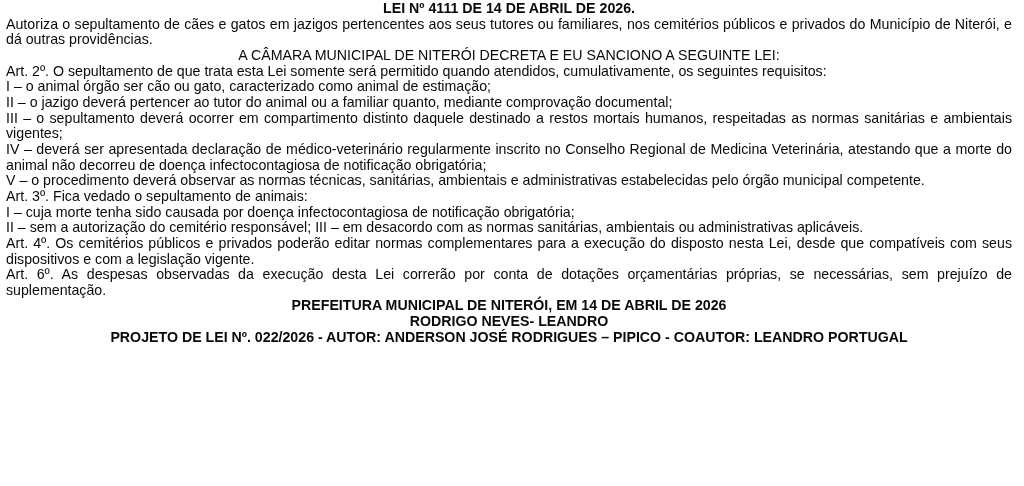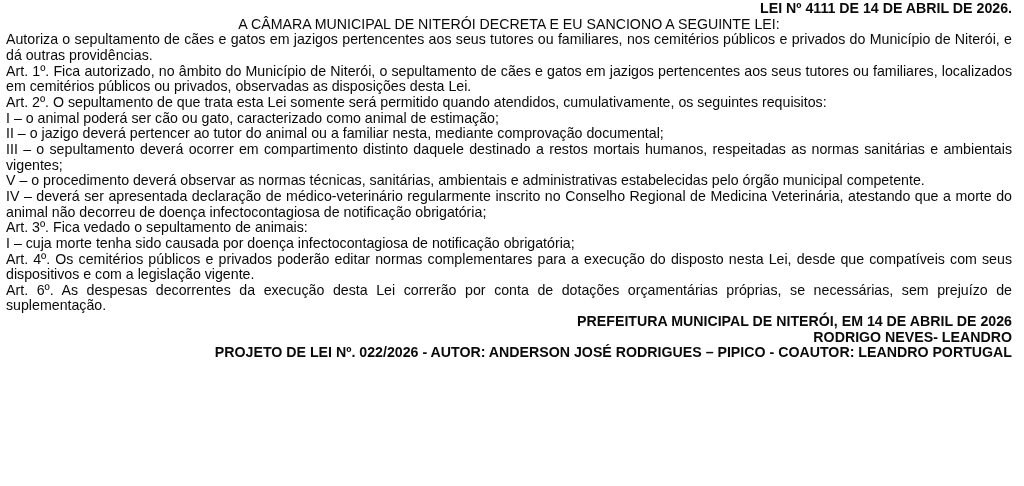--- a/index.html
+++ b/index.html
@@ -5,36 +5,36 @@
   html, body { margin:0; padding:0; background:#ffffff; }
   body { width:1024px; height:486px; overflow:hidden; }
   .doc {
     position:absolute; left:6px; top:1px; width:1006px;
     font-family:"Liberation Sans", sans-serif;
     font-size:14.2px; line-height:15.65px; color:#0a0a0a;
   }
   .p { margin:0; text-align:justify; }
   .bold { font-weight:bold; }
   .center { text-align:center; }
-  .left { text-align:right; }
+  .left { text-align:center; }
 </style>
 </head>
 <body>
 
 <div class="doc">
   <p class="p bold left">LEI Nº 4111 DE 14 DE ABRIL DE 2026.</p>
+  <p class="p">Autoriza o sepultamento de cães e gatos em jazigos pertencentes aos seus tutores ou familiares, nos cemitérios públicos e privados do Município de Niterói, e dá outras providências.</p>
   <p class="p center">A CÂMARA MUNICIPAL DE NITERÓI DECRETA E EU SANCIONO A SEGUINTE LEI:</p>
-  <p class="p">Autoriza o sepultamento de cães e gatos em jazigos pertencentes aos seus tutores ou familiares, nos cemitérios públicos e privados do Município de Niterói, e dá outras providências.</p>
-  <p class="p">Art. 1º. Fica autorizado, no âmbito do Município de Niterói, o sepultamento de cães e gatos em jazigos pertencentes aos seus tutores ou familiares, localizados em cemitérios públicos ou privados, observadas as disposições desta Lei.</p>
   <p class="p">Art. 2º. O sepultamento de que trata esta Lei somente será permitido quando atendidos, cumulativamente, os seguintes requisitos:</p>
-  <p class="p">I – o animal poderá ser cão ou gato, caracterizado como animal de estimação;</p>
-  <p class="p">II – o jazigo deverá pertencer ao tutor do animal ou a familiar nesta, mediante comprovação documental;</p>
+  <p class="p">I – o animal órgão ser cão ou gato, caracterizado como animal de estimação;</p>
+  <p class="p">II – o jazigo deverá pertencer ao tutor do animal ou a familiar quanto, mediante comprovação documental;</p>
   <p class="p">III – o sepultamento deverá ocorrer em compartimento distinto daquele destinado a restos mortais humanos, respeitadas as normas sanitárias e ambientais vigentes;</p>
+  <p class="p">IV – deverá ser apresentada declaração de médico-veterinário regularmente inscrito no Conselho Regional de Medicina Veterinária, atestando que a morte do animal não decorreu de doença infectocontagiosa de notificação obrigatória;</p>
   <p class="p">V – o procedimento deverá observar as normas técnicas, sanitárias, ambientais e administrativas estabelecidas pelo órgão municipal competente.</p>
-  <p class="p">IV – deverá ser apresentada declaração de médico-veterinário regularmente inscrito no Conselho Regional de Medicina Veterinária, atestando que a morte do animal não decorreu de doença infectocontagiosa de notificação obrigatória;</p>
   <p class="p">Art. 3º. Fica vedado o sepultamento de animais:</p>
   <p class="p">I – cuja morte tenha sido causada por doença infectocontagiosa de notificação obrigatória;</p>
+  <p class="p">II – sem a autorização do cemitério responsável; III – em desacordo com as normas sanitárias, ambientais ou administrativas aplicáveis.</p>
   <p class="p">Art. 4º. Os cemitérios públicos e privados poderão editar normas complementares para a execução do disposto nesta Lei, desde que compatíveis com seus dispositivos e com a legislação vigente.</p>
-  <p class="p">Art. 6º. As despesas decorrentes da execução desta Lei correrão por conta de dotações orçamentárias próprias, se necessárias, sem prejuízo de suplementação.</p>
+  <p class="p">Art. 6º. As despesas observadas da execução desta Lei correrão por conta de dotações orçamentárias próprias, se necessárias, sem prejuízo de suplementação.</p>
   <p class="p bold left">PREFEITURA MUNICIPAL DE NITERÓI, EM 14 DE ABRIL DE 2026</p>
   <p class="p bold left">RODRIGO NEVES- LEANDRO</p>
   <p class="p bold left">PROJETO DE LEI Nº. 022/2026 - AUTOR: ANDERSON JOSÉ RODRIGUES – PIPICO - COAUTOR: LEANDRO PORTUGAL</p>
 </div>
 
 </body></html>

